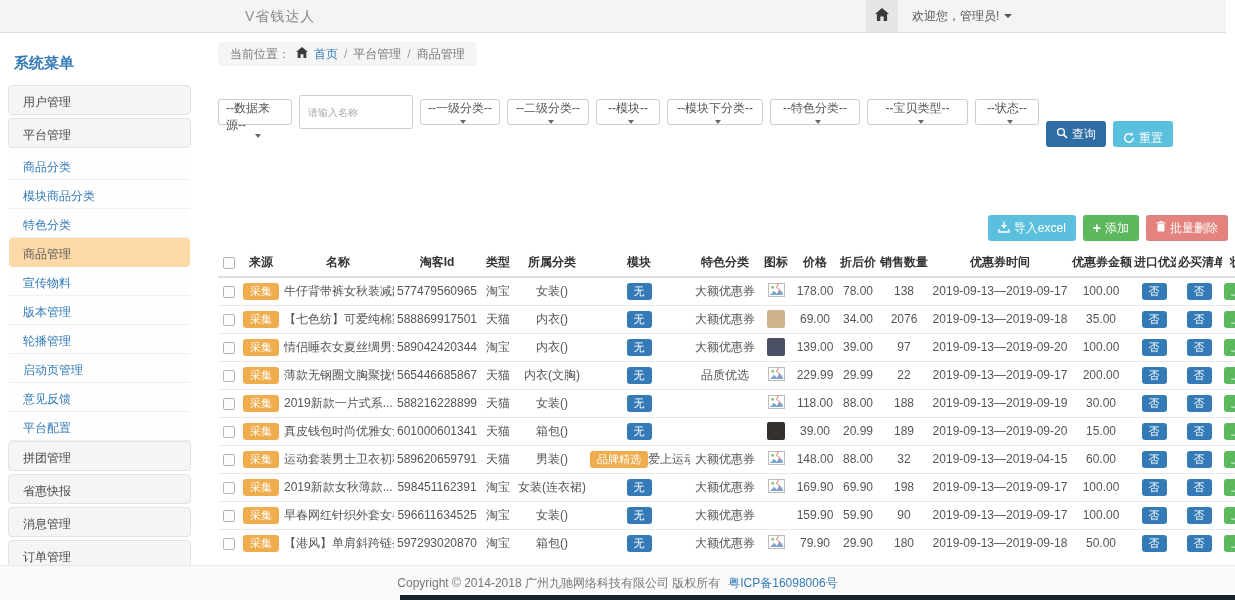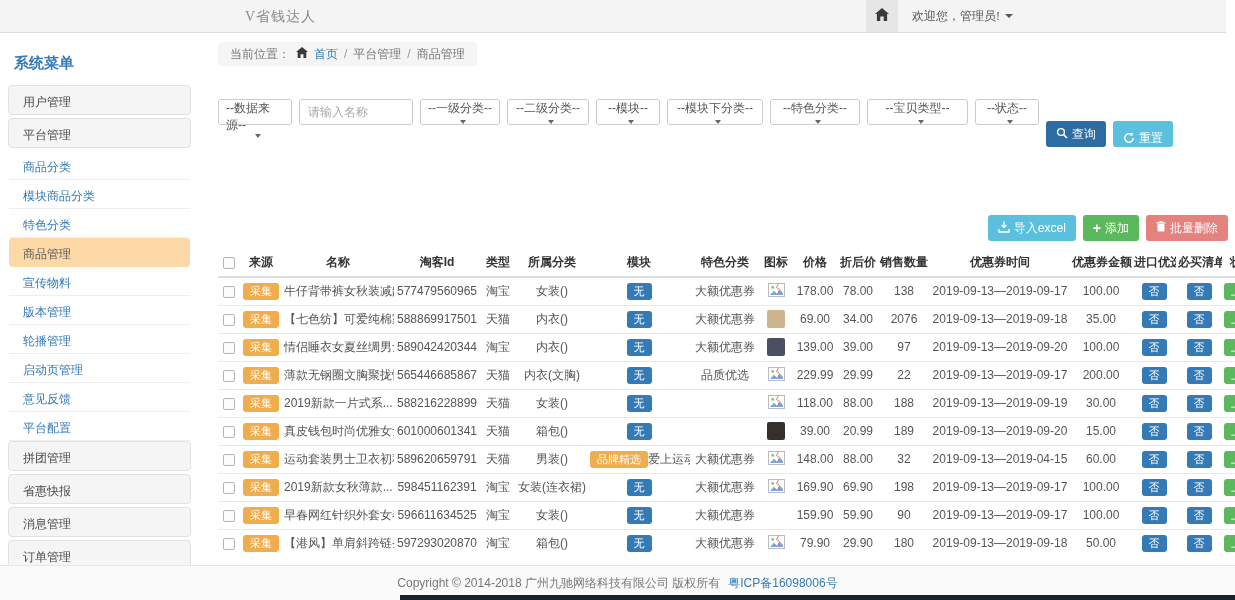--- a/index.html
+++ b/index.html
@@ -4,21 +4,21 @@
 <style>
   * { margin:0; padding:0; box-sizing:border-box; }
   html,body { width:1235px; height:600px; }
   body {
     font-family:"Liberation Sans","DejaVu Sans",sans-serif;
     font-size:12px; color:#555; background:#fff;
     position:relative; overflow:hidden;
   }
   
   .top-header{ position:absolute; top:0; left:0; right:9px; height:33px;
-    background:#f4f4f4; border-bottom:1px solid #dcdcdc; z-index:10;font-family:Liberation Serif, serif;}
+    background:#f4f4f4; border-bottom:1px solid #dcdcdc; z-index:10;}
   .app-title{ position:absolute; left:245px; top:8px; font-size:14px; color:#8c8c8c; letter-spacing:1px;}
   .header-right{ position:absolute; left:866px; top:0; height:32px; display:flex; align-items:center;}
   .home-btn{ width:32px; height:32px; background:#e6e6e6; display:flex; align-items:center; justify-content:center; cursor:pointer;}
   .user-menu{ margin-left:14px; color:#555; cursor:pointer; display:flex; align-items:center; gap:5px;}
   .caret-down{ width:0; height:0; border-left:4px solid transparent; border-right:4px solid transparent; border-top:4px solid #555; display:inline-block;}
   
   .sidebar{ position:absolute; left:8px; top:42px; width:183px; height:523px; overflow:hidden; z-index:1;}
   .sidebar-title{ color:#337ab7; font-size:15px; font-weight:bold; padding:12px 6px 12px 6px;}
   .side-group{ background:#f5f5f5; border:1px solid #e2e2e2; border-radius:4px; margin-bottom:3px;
     padding:8px 14px; color:#4a4a4a; cursor:pointer; height:30px;}
@@ -29,21 +29,21 @@
   .main{ position:absolute; left:218px; top:42px; width:1010px; z-index:2;}
   .breadcrumb{ display:inline-flex; align-items:center; gap:6px; background:#f5f5f5;
     border-radius:4px; padding:5px 12px; color:#777; height:24px;}
   .breadcrumb a{ color:#337ab7; text-decoration:none; cursor:pointer;}
   .breadcrumb .sep{ color:#9a9a9a; }
   
   .filter-row{ display:flex; align-items:center; gap:7px; margin-top:11px;}
   .fake-select{ height:26px; border:1px solid #ccc; border-radius:3px; background:#fff;
     display:flex; align-items:center; justify-content:space-between; padding:0 7px; color:#555; cursor:pointer;flex-direction:column;}
   .fake-select .caret-sm{ width:0;height:0;border-left:3.5px solid transparent;border-right:3.5px solid transparent;border-top:4px solid #666; margin-left:6px;}
-  .text-input{ height:26px; border:1px solid #ccc; border-radius:3px; padding:8px 8px; color:#555; width:114px; font-size:12px; font-family:inherit;}
+  .text-input{ height:26px; border:1px solid #ccc; border-radius:3px; padding:16px 8px; color:#555; width:114px; font-size:10px; font-family:inherit;}
   .text-input::placeholder{ color:#aaa; }
   .btn{ height:26px; border:none; border-radius:3px; color:#fff; font-size:12px; font-family:inherit;
     display:inline-flex; align-items:center; justify-content:center; gap:4px; padding:0 10px; cursor:pointer;margin-top:44px;}
   .btn-query{ background:#2e6da4; }
   .btn-reset{ background:#5bc0de;align-items:flex-end; }
   .btn-import{ background:#5bc0de; }
   .btn-add{ background:#5cb85c; }
   .btn-batch-del{ background:#e4837e; }
   
   .action-row{ display:flex; justify-content:flex-end; gap:7px; margin-top:24px;}

